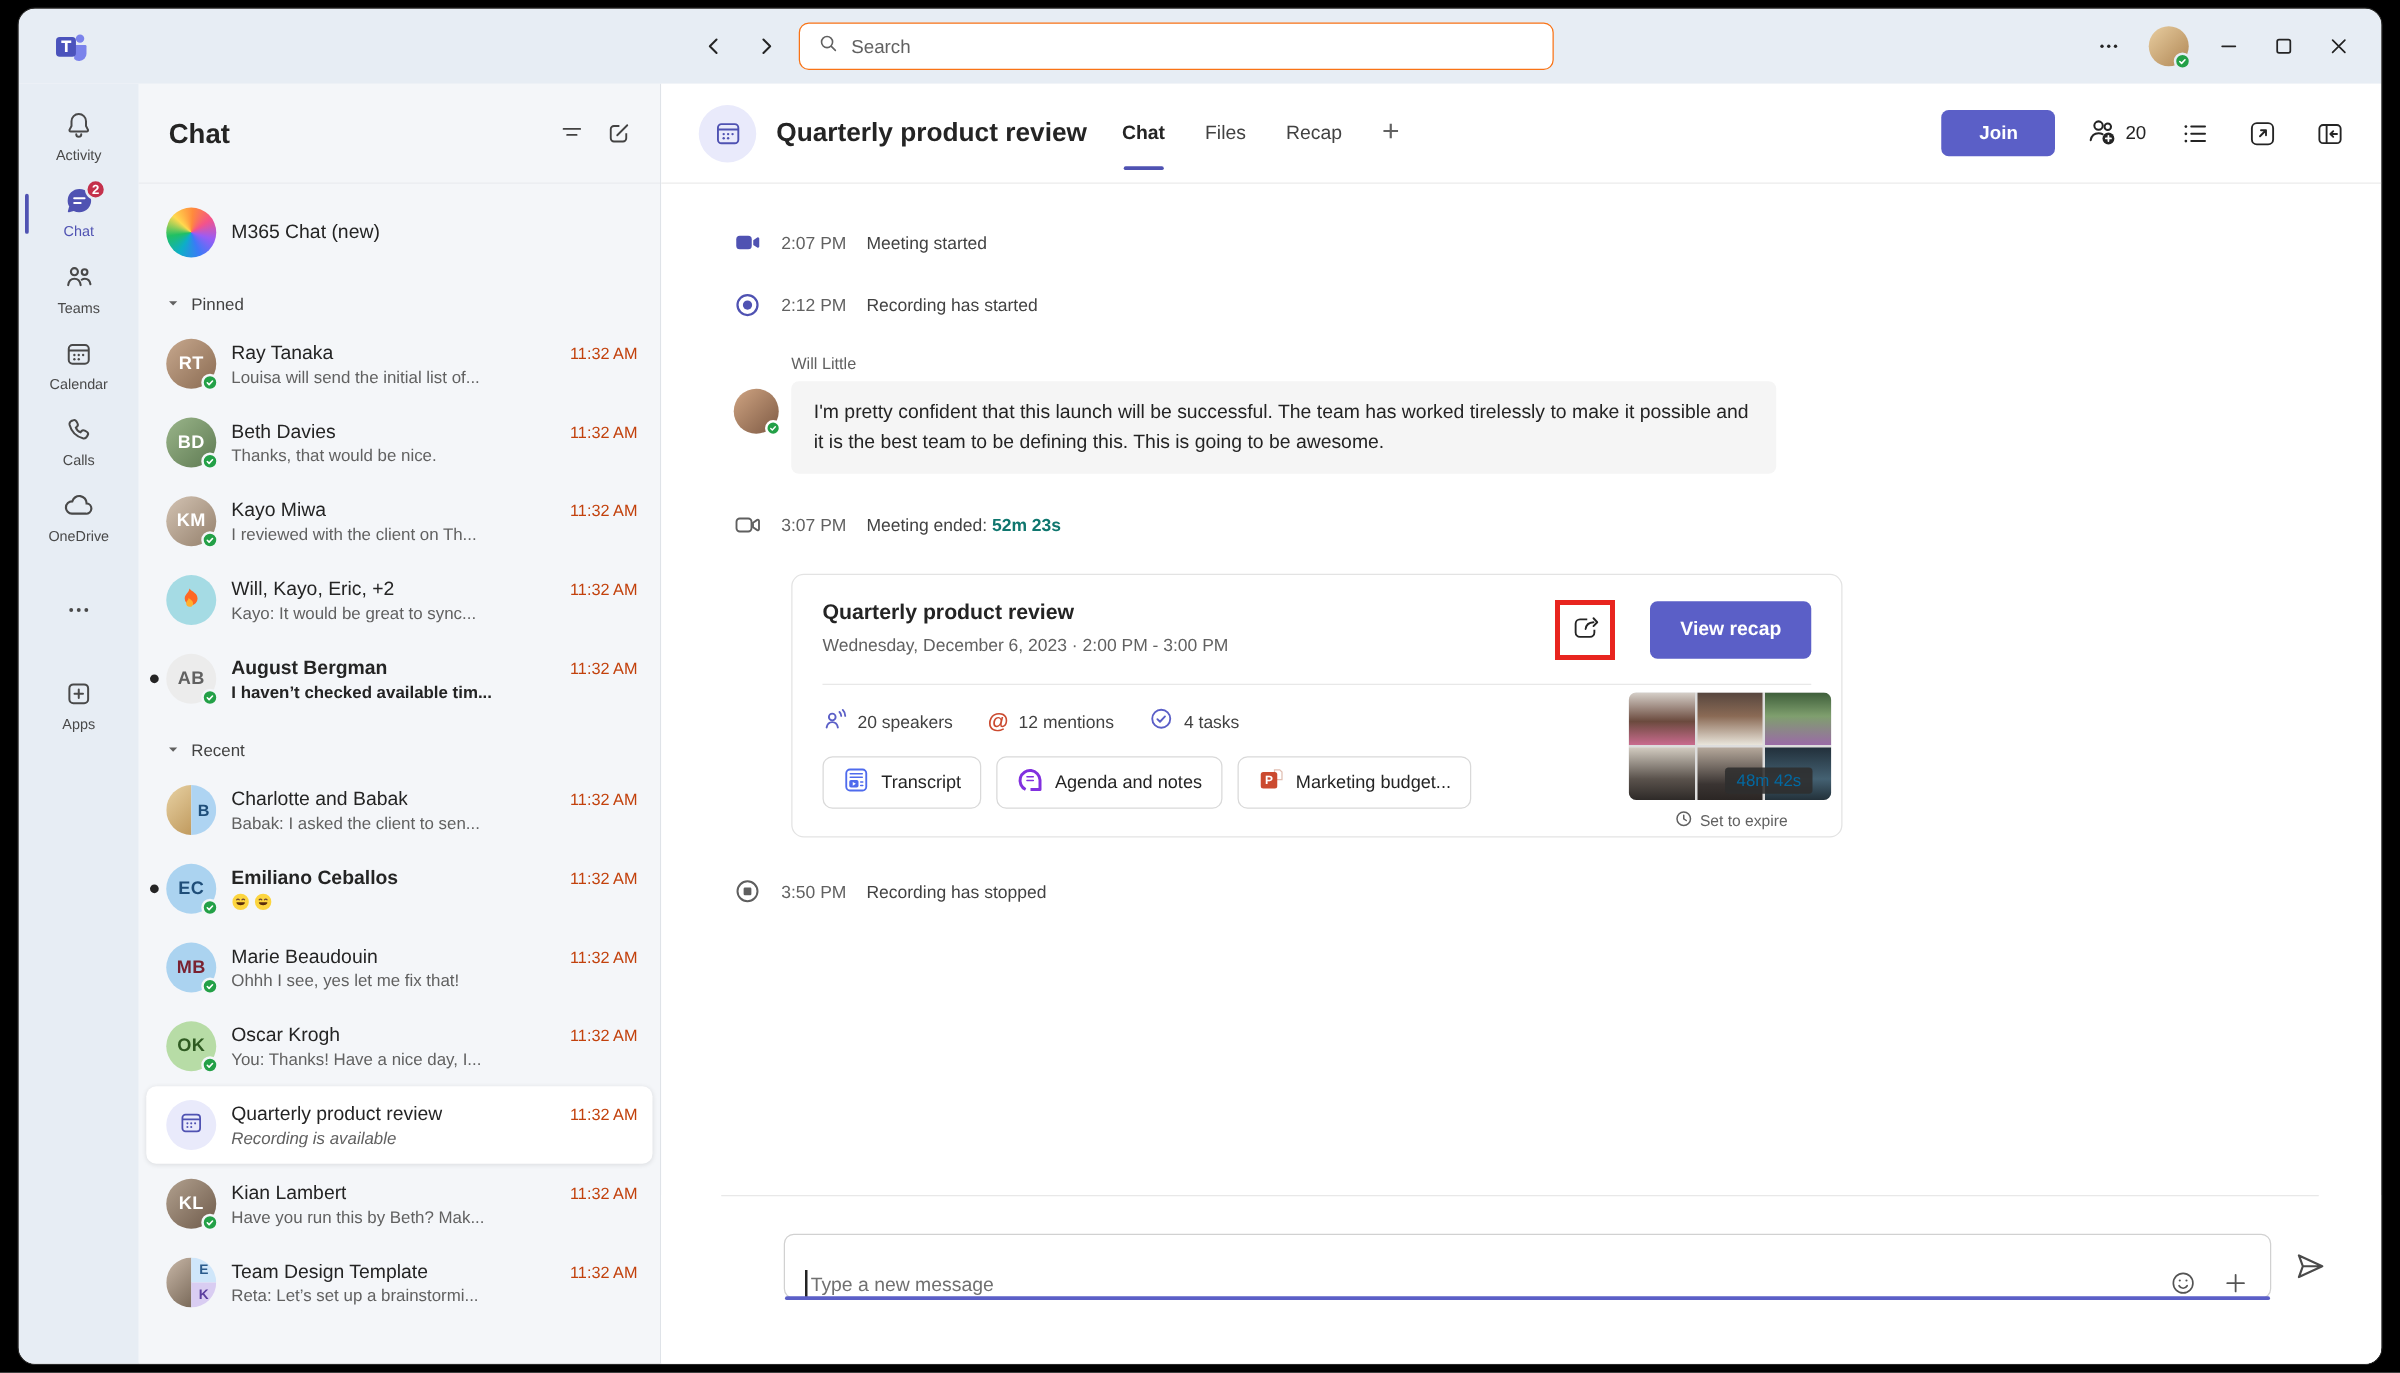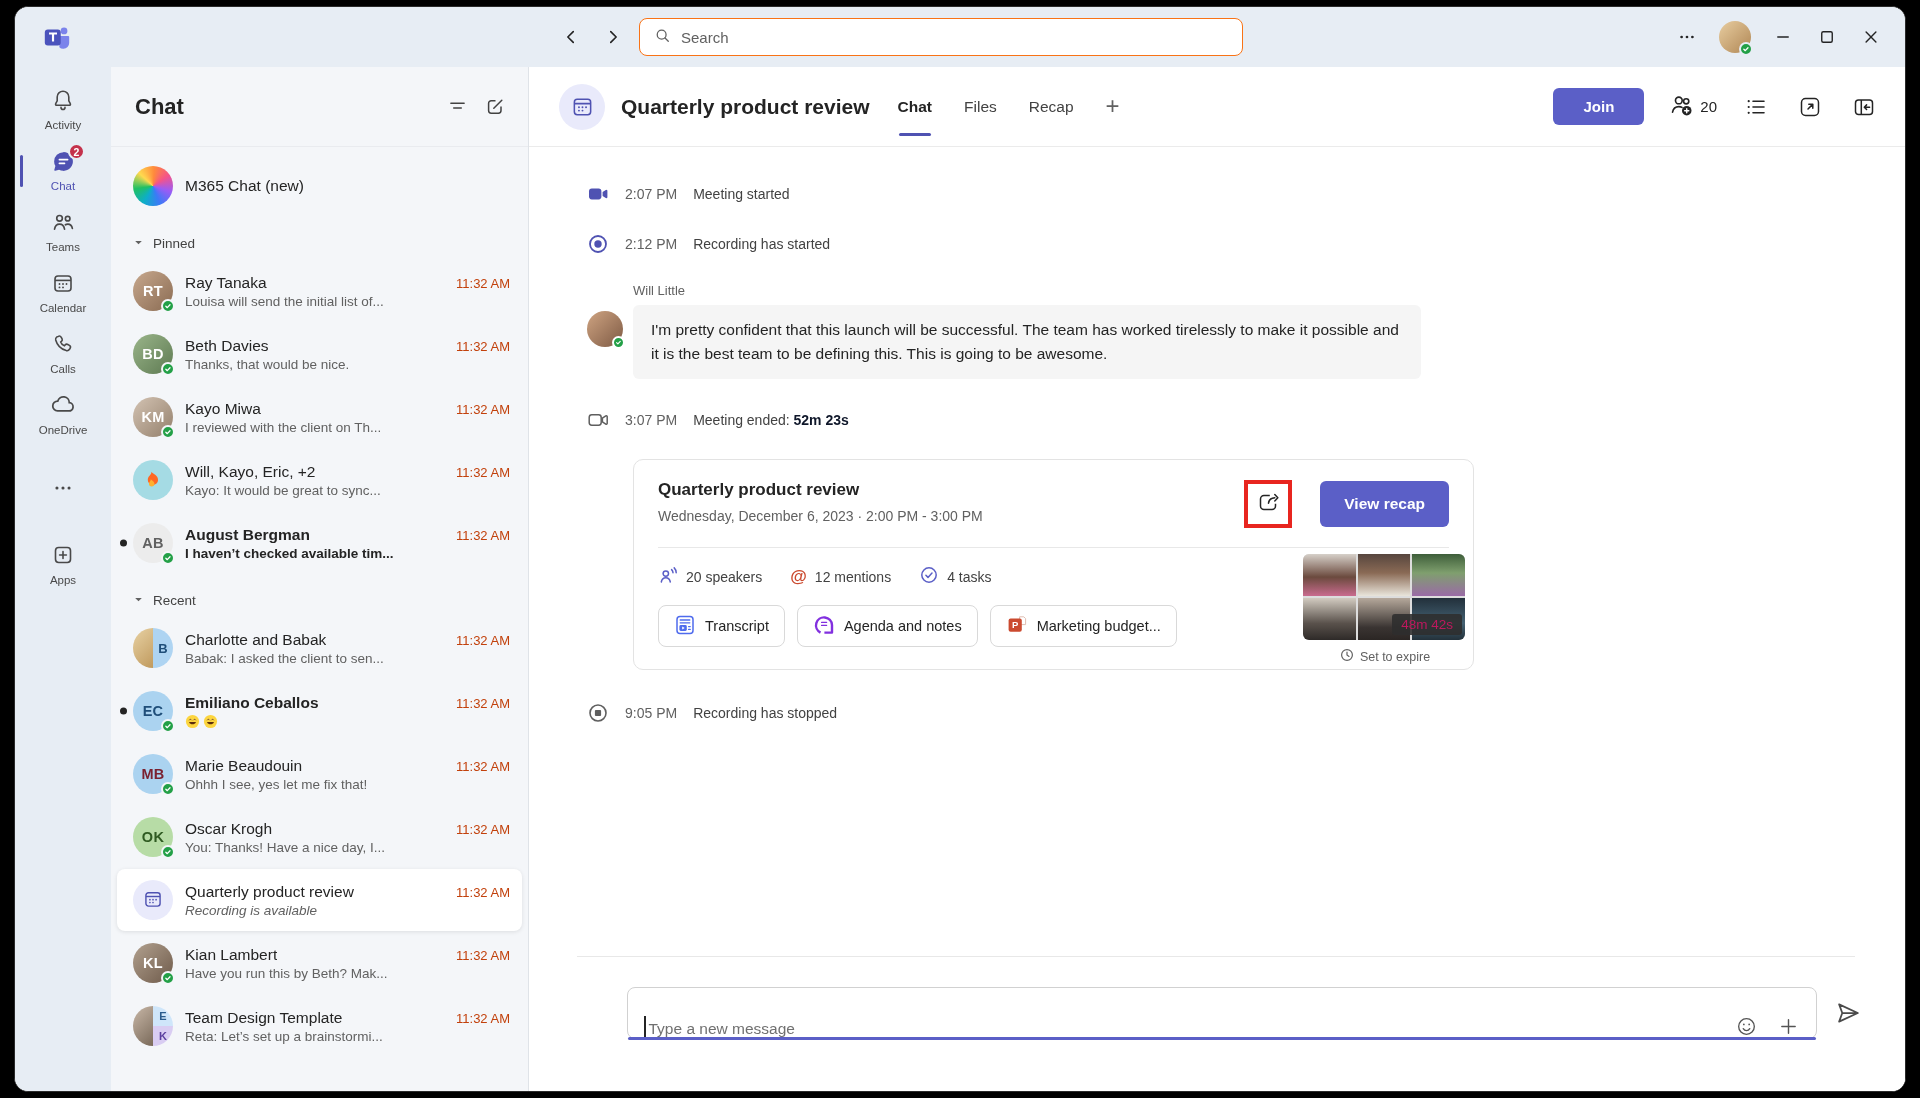--- a/index.html
+++ b/index.html
@@ -64,21 +64,21 @@
   .mh-right{margin-left:auto;display:flex;align-items:center;gap:24px}
   .join-btn{background:#5b5fc7;color:#fff;font-size:15px;font-weight:600;padding:10px 30px;border-radius:6px;border:none;cursor:pointer;font-family:inherit}
   .mh-people{display:flex;align-items:center;gap:6px;font-size:15px;color:#242424;cursor:pointer}
   .mh-ic{width:30px;height:30px;display:flex;align-items:center;justify-content:center;color:#242424;cursor:pointer}
   
   .thread{padding:36px 0 0 58px;width:892px}
   .evt{display:flex;align-items:center;gap:16px;margin-bottom:28px;font-size:14px}
   .evt .eic{width:22px;height:22px;display:flex;align-items:center;justify-content:center}
   .evt .t{color:#616161}
   .evt .x{color:#424242}
-  .evt .x b{color:#0f172a}
+  .evt .x b{color:#0f766e}
   .purple{color:#4f52b2}.gray{color:#5f5f5f}
   .msg-name{margin:2px 0 7px 46px;font-size:13px;color:#616161}
   .msg-row{display:flex;gap:10px;margin-bottom:30px}
   .msg-avatar{width:36px;height:36px;border-radius:50%;background:linear-gradient(135deg,#cfa482,#7e5a44);position:relative;flex:0 0 auto;margin-top:6px}
   .msg-avatar .presence{border-color:#fff;width:13px;height:13px}
   .bubble{background:#f5f5f5;border-radius:6px;padding:13px 18px;font-size:15.5px;line-height:1.55;color:#242424;flex:1}
   
   .recap-card{width:841px;margin:0 0 32px 46px;border:1px solid #e3e3e3;border-radius:10px;padding:20px 24px 22px;position:relative;background:#fff}
   .rc-top{display:flex;align-items:flex-start}
   .rc-title{font-size:17px;font-weight:bold;color:#242424}
@@ -87,21 +87,21 @@
   .share-wrap{width:48px;height:48px;border:4px solid #e8251f;background:#fff;display:flex;align-items:center;justify-content:center;color:#242424;cursor:pointer}
   .view-recap{background:#5b5fc7;color:#fff;font-size:15.5px;font-weight:600;border:none;border-radius:6px;padding:0 24px;height:46px;cursor:pointer;font-family:inherit}
   .rc-div{height:1px;background:#e8e8e8;margin:19px 0 17px}
   .rc-stats{display:flex;gap:28px;align-items:center;font-size:14px;color:#424242}
   .stat{display:flex;gap:8px;align-items:center}
   .at-glyph{color:#cb4a2f;font-size:17px;font-weight:bold}
   .rc-files{display:flex;gap:12px;margin-top:17px}
   .chip{display:flex;align-items:center;gap:9px;border:1px solid #d9d9d9;border-radius:8px;padding:0 15px;height:42px;font-size:14.5px;color:#242424;background:#fff;cursor:pointer}
   .rc-thumbwrap{position:absolute;right:6px;top:94px;width:164px}
   .thumb{width:162px;height:86px;border-radius:6px;overflow:hidden;display:grid;grid-template-columns:1fr 1fr 1fr;grid-template-rows:1fr 1fr;gap:2px;background:#ddd;position:relative;cursor:pointer}
-  .dur{position:absolute;right:3px;bottom:5px;background:rgba(45,45,45,.88);color:#be185d;font-size:13.5px;padding:3px 9px;border-radius:3px}
+  .dur{position:absolute;right:15px;bottom:5px;background:rgba(45,45,45,.88);color:#0369a1;font-size:13.5px;padding:3px 9px;border-radius:3px}
   .expire{display:flex;gap:6px;justify-content:center;align-items:center;margin-top:8px;font-size:12.5px;color:#616161}
   
   .composer{position:absolute;left:0;right:0;bottom:0;background:#fff}
   .comp-div{height:1px;background:#e8e8e8;margin:0 50px 0 48px}
   .comp-row{display:flex;align-items:center;margin:30px 42px 52px 98px;gap:16px}
   .comp-box{flex:1;height:52px;border:1px solid #d1d1d1;border-radius:8px;position:relative;display:flex;align-items:flex-end;padding:0 16px;background:#fff;cursor:text}
   .comp-box::after{content:"";position:absolute;left:0;right:0;bottom:-2px;height:3px;background:#5b5fc7;border-radius:2px}
   .caret{width:1.5px;height:22px;background:#242424;margin-right:3px}
   .comp-ph{color:#707070;font-size:15.5px}
   .comp-ics{margin-left:auto;display:flex;gap:18px;color:#545454;align-items:center}
@@ -705,21 +705,21 @@
         </div>
 
         <div id="eventAfter">
             <div class="evt">
               <span class="eic gray">
                 <svg width="22" height="22" viewBox="0 0 22 22" fill="none">
                   <circle cx="11" cy="11" r="8" stroke="currentColor" stroke-width="1.6"></circle>
                   <rect x="7.9" y="7.9" width="6.2" height="6.2" rx="1" fill="currentColor"></rect>
                 </svg>
               </span>
-              <span class="t">9:05 PM</span>
+              <span class="t">3:50 PM</span>
               <span class="x">Recording has stopped</span>
             </div>
           </div>
       </div>
 
       <div class="composer">
         <div class="comp-div"></div>
         <div class="comp-row">
           <div class="comp-box">
             <span class="caret"></span>

